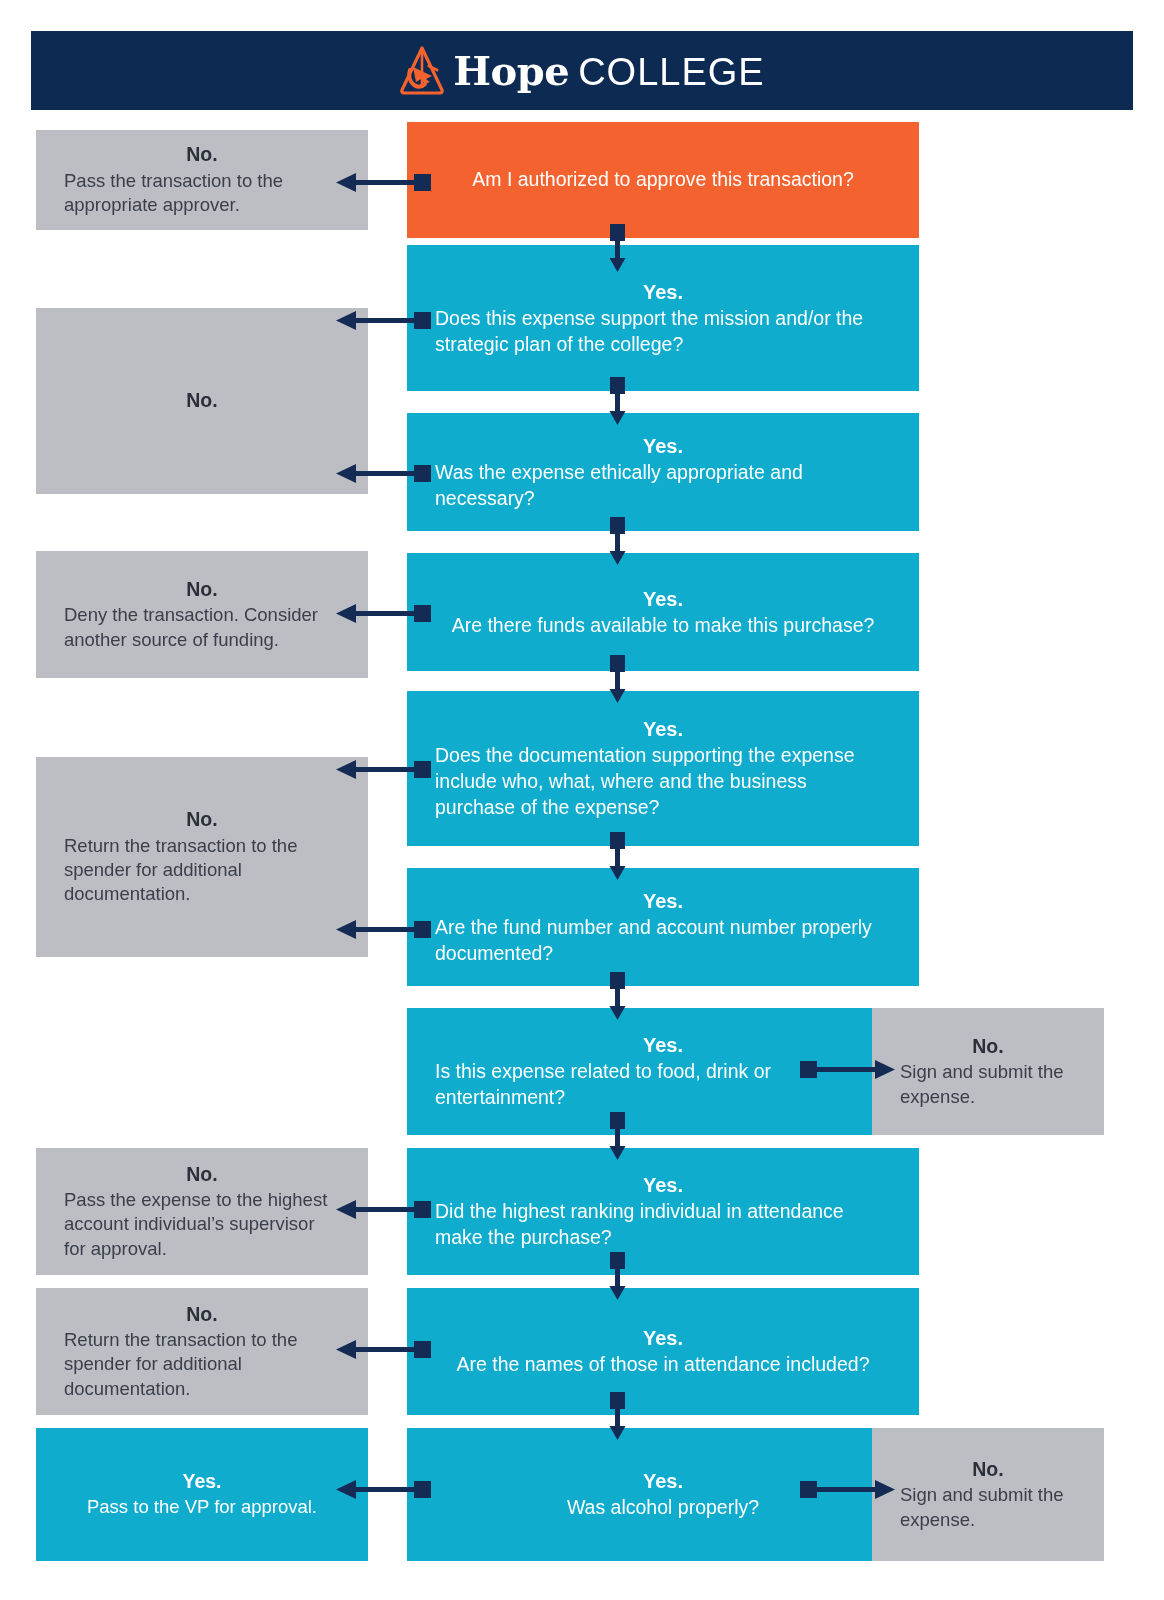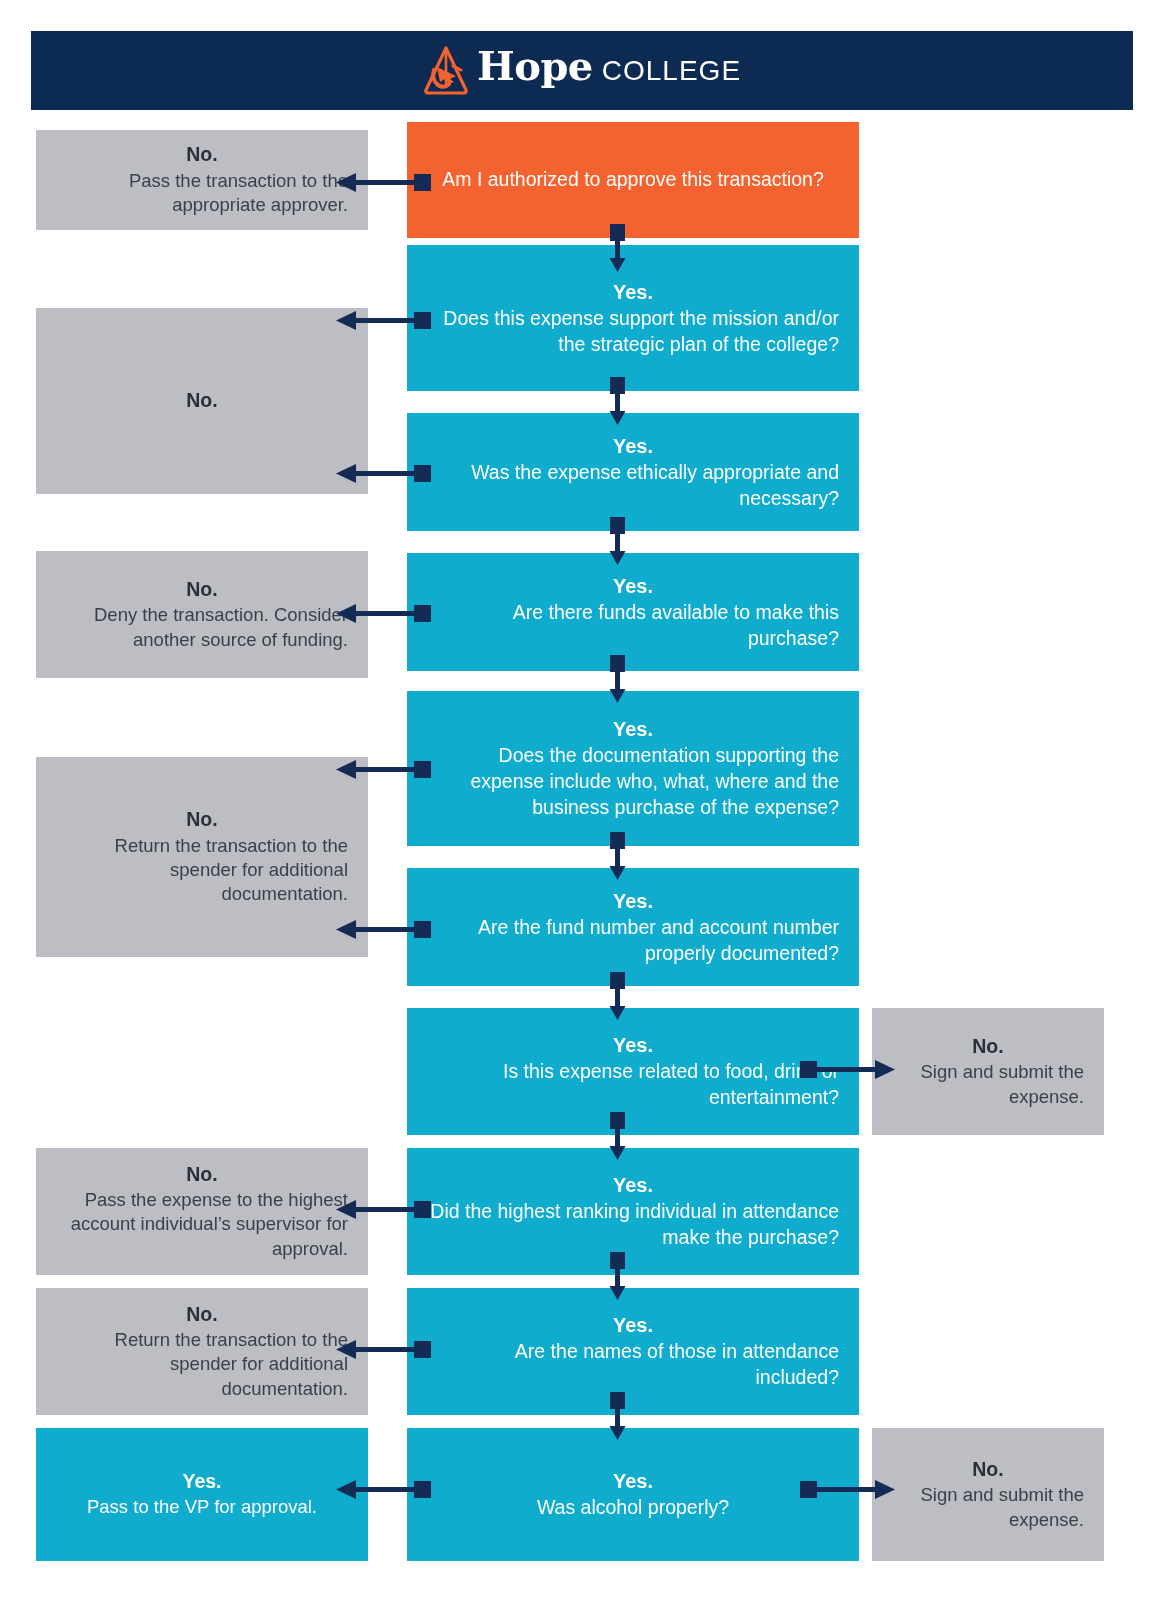--- a/index.html
+++ b/index.html
@@ -10,55 +10,55 @@
     overflow:hidden;
     position:relative;
   }
 
   
   .header{
     position:absolute;left:31px;top:31px;width:1102px;height:79px;
     background:#0C2A52;
     display:flex;align-items:center;justify-content:center;
   }
-  .logo-wrap{display:flex;gap:8px;}
+  .logo-wrap{display:flex;align-items:center;gap:8px;}
   .logo-mark{width:46px;height:50px;display:block;}
   .wordmark{display:flex;align-items:baseline;gap:9px;color:#ffffff;}
   .word-hope{
     font-family:"DejaVu Serif", serif;
     font-weight:700;font-size:40px;letter-spacing:-0.5px;line-height:1;
   }
   .word-college{
     font-family:"Liberation Sans", sans-serif;
-    font-weight:400;font-size:28px;letter-spacing:1px;line-height:1;
+    font-weight:400;font-size:38px;letter-spacing:1px;line-height:1;
   }
 
   
   .canvas{position:absolute;left:0;top:0;width:1164px;height:1600px;}
 
   .box{
     position:absolute;
     display:flex;flex-direction:column;align-items:center;justify-content:center;
     box-sizing:border-box;
-    text-align:right;
-    padding:4px 20px;
+    text-align:left;
+    padding:4px 28px;
   }
   .box .lbl{
     font-weight:700;
     line-height:1.30;
     display:block;
   }
   .box .txt{
     line-height:1.32;
     display:block;
   }
 
   
   .c-box{
-    left:407px;width:452px;
+    left:407px;width:512px;
     color:#ffffff;
     background:#0FACCE;
     font-size:19.5px;
   }
   .c-box.orange{background:#F4632F;}
   .c-box .lbl{font-size:20px;margin-bottom:1px;}
 
   
   .l-box{
     left:36px;width:332px;

